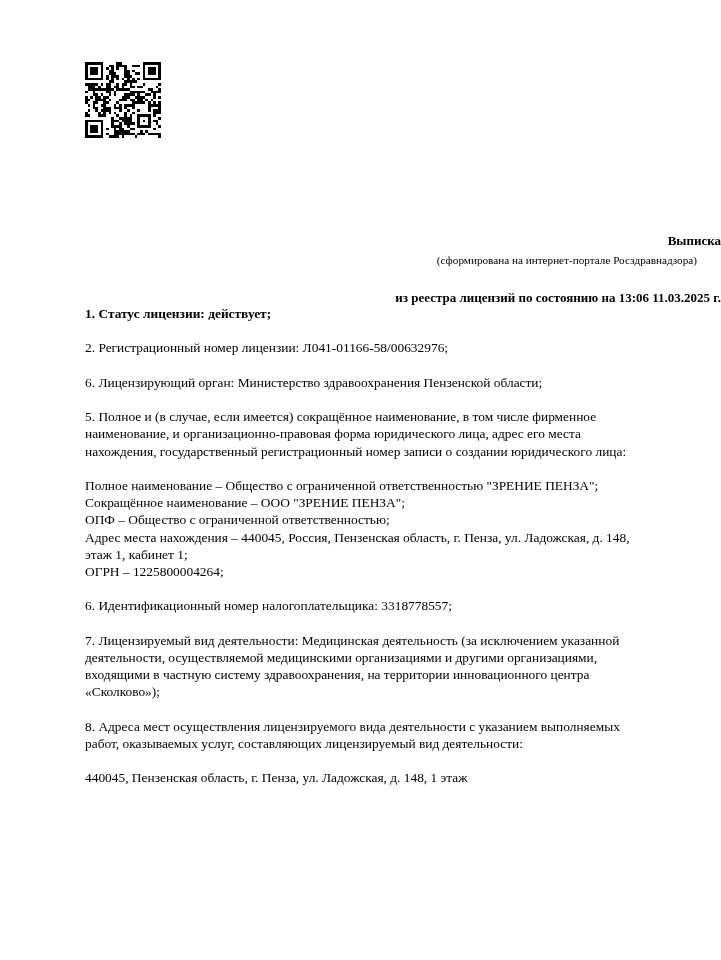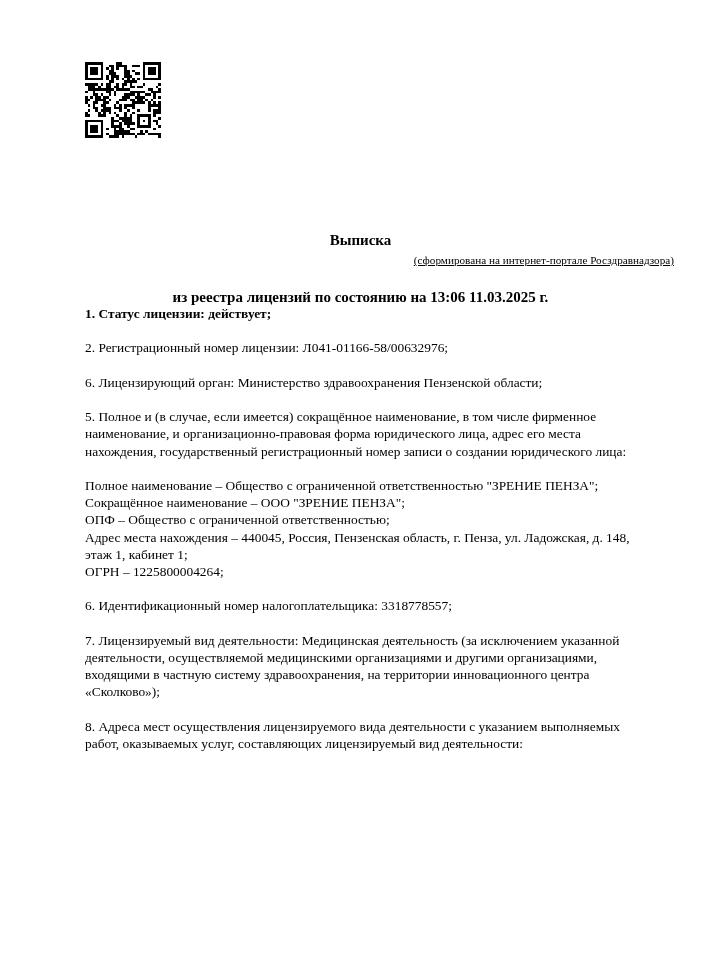--- a/index.html
+++ b/index.html
@@ -21,34 +21,33 @@
     left: 85px;
     top: 62px;
     width: 76px;
     height: 76px;
   }
   .title-block {
     position: absolute;
     top: 193px;
     left: 0;
     width: 100%;
-    text-align: center;
+    text-align: right;
     font-weight: bold;
-    font-size: 15px;
+    font-size: 13px;
     line-height: 19px;
     white-space: pre;
   }
   .formation-note {
     position: absolute;
     top: 253px;
-    right: 47px;
+    right: 24px;
     font-size: 11.2px;
     line-height: 14px;
     text-align: center;
-    text-decoration: underline;
   }
   .content {
     position: absolute;
     left: 85px;
     top: 305px;
     width: 620px;
     font-size: 13.4px;
     line-height: 17.2px;
   }
   .content p {
@@ -89,15 +88,16 @@
 Адрес места нахождения – 440045, Россия, Пензенская область, г. Пенза, ул. Ладожская, д. 148,
 этаж 1, кабинет 1;
 ОГРН – 1225800004264;</p>
     <p>6. Идентификационный номер налогоплательщика: 3318778557;</p>
     <p>7. Лицензируемый вид деятельности: Медицинская деятельность (за исключением указанной
 деятельности, осуществляемой медицинскими организациями и другими организациями,
 входящими в частную систему здравоохранения, на территории инновационного центра
 «Сколково»);</p>
     <p>8. Адреса мест осуществления лицензируемого вида деятельности с указанием выполняемых
 работ, оказываемых услуг, составляющих лицензируемый вид деятельности:</p>
+    <p>440045, Пензенская область, г. Пенза, ул. Ладожская, д. 148, 1 этаж</p>
   </div>
 
 </div>
 
 </body></html>

